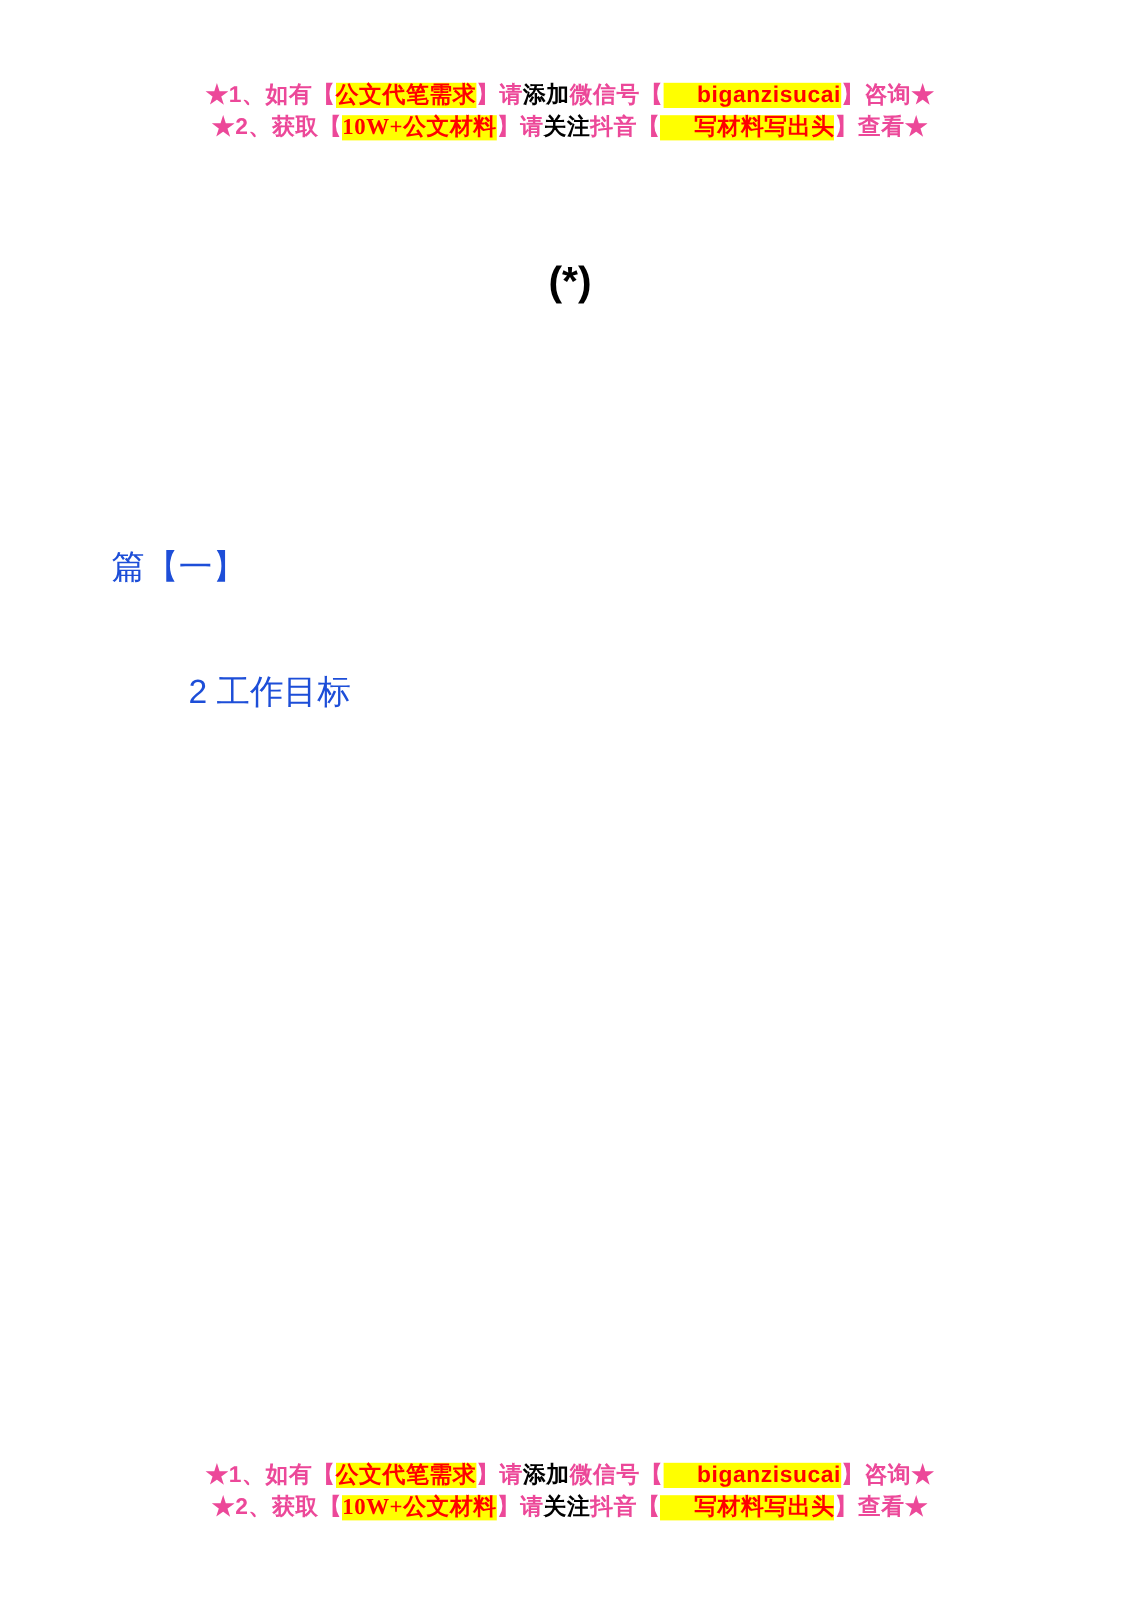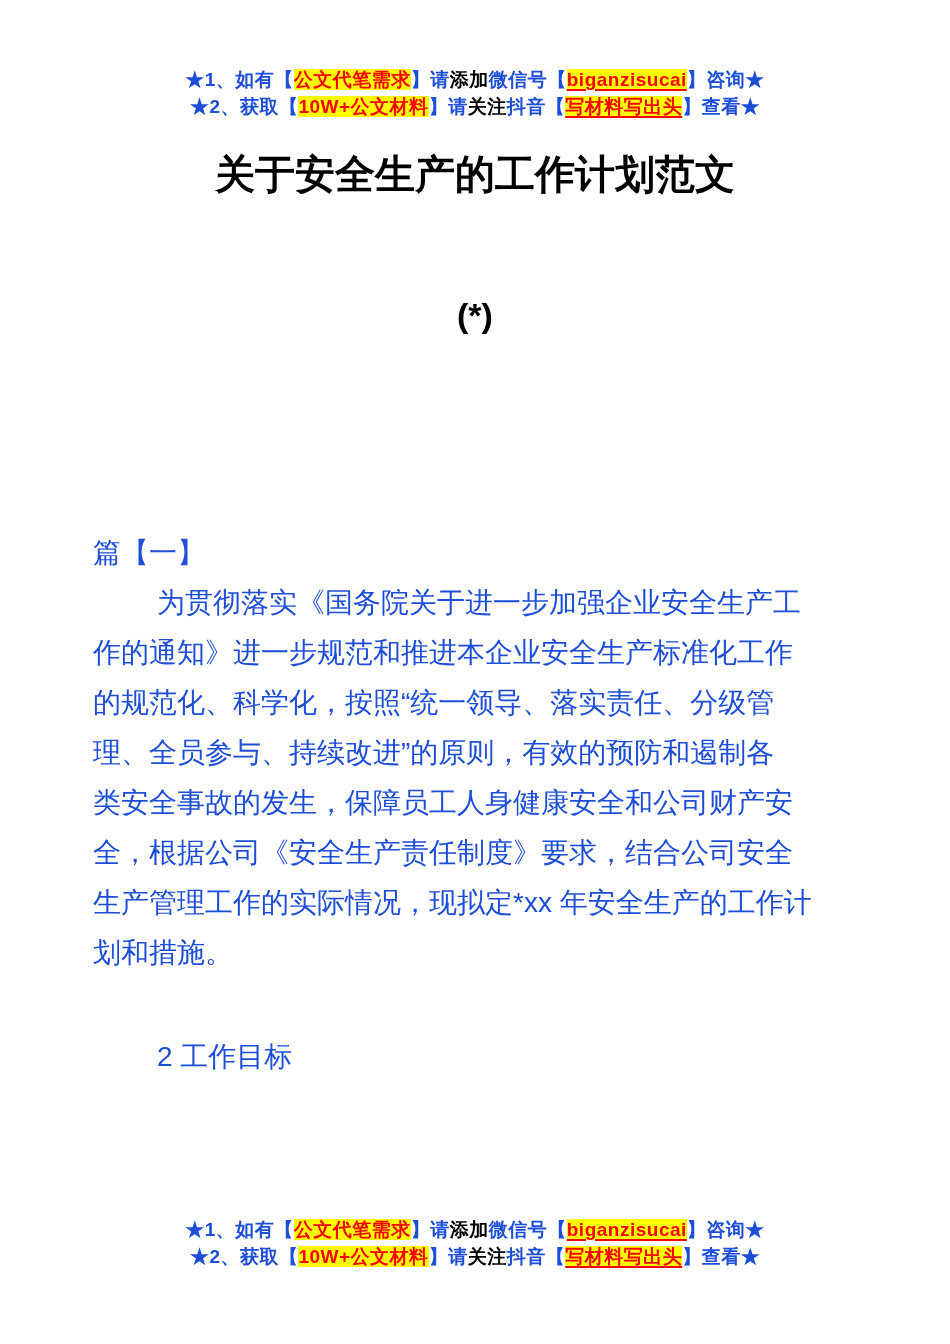--- a/index.html
+++ b/index.html
@@ -9,29 +9,29 @@
     background:#ffffff; color:#000000;
     font-family:"Liberation Sans", sans-serif;
   }
   
   .ad {
     text-align:center; font-size:19px; font-weight:700;
     line-height:27px; letter-spacing:0.5px; white-space:nowrap;
   }
   .ad-top { padding-top:66px; }
   .ad-bottom { position:absolute; top:1216px; left:0; right:0; }
-  .seg-plain { color:#1d4ed8; }
+  .seg-plain { color:#ec4899; }
   .seg-ul {
     color:#000000; 
     text-decoration-thickness:2px; text-underline-offset:3px;
   }
-  .seg-hl { color:#ff0000; background:#ffff00; }
+  .seg-hl { color:#ff0000; background:#ffff00;font-family:Liberation Serif, serif; }
   .seg-hl-ul {
-    color:#ff0000; background:#ffff00; text-decoration:underline;
-    text-decoration-thickness:2px; text-underline-offset:3px;
+    color:#ff0000; background:#ffff00; 
+    text-decoration-thickness:2px; text-underline-offset:3px;padding-left:28px;
   }
   
   .doc-title {
     margin-top:28px; text-align:center;
     font-size:40px; line-height:52px; font-weight:700;
   }
   .subtitle {
     margin-top:92px; text-align:center;
     font-size:34px; line-height:46px; font-weight:700;
   }
@@ -47,34 +47,25 @@
 </head>
 <body>
 
 <div class="page">
 
   <div class="ad ad-top">
     <div class="ad-line"><span class="seg-plain">★1、如有【</span><span class="seg-hl">公文代笔需求</span><span class="seg-plain">】请</span><span class="seg-ul">添加</span><span class="seg-plain">微信号【</span><span class="seg-hl-ul">biganzisucai</span><span class="seg-plain">】咨询★</span></div>
     <div class="ad-line"><span class="seg-plain">★2、获取【</span><span class="seg-hl">10W+公文材料</span><span class="seg-plain">】请</span><span class="seg-ul">关注</span><span class="seg-plain">抖音【</span><span class="seg-hl-ul">写材料写出头</span><span class="seg-plain">】查看★</span></div>
   </div>
 
-  <h1 class="doc-title">关于安全生产的工作计划范文</h1>
 
   <div class="subtitle">(*)</div>
 
   <div class="content">
     <div class="section-label">篇【一】</div>
-    <div class="para-1">为贯彻落实《国务院关于进一步加强企业安全生产工
-作的通知》进一步规范和推进本企业安全生产标准化工作
-的规范化、科学化，按照“统一领导、落实责任、分级管
-理、全员参与、持续改进”的原则，有效的预防和遏制各
-类安全事故的发生，保障员工人身健康安全和公司财产安
-全，根据公司《安全生产责任制度》要求，结合公司安全
-生产管理工作的实际情况，现拟定*xx 年安全生产的工作计
-划和措施。</div>
     <div class="heading-1">2 工作目标</div>
 
   </div>
 
   <div class="ad ad-bottom">
     <div class="ad-line"><span class="seg-plain">★1、如有【</span><span class="seg-hl">公文代笔需求</span><span class="seg-plain">】请</span><span class="seg-ul">添加</span><span class="seg-plain">微信号【</span><span class="seg-hl-ul">biganzisucai</span><span class="seg-plain">】咨询★</span></div>
     <div class="ad-line"><span class="seg-plain">★2、获取【</span><span class="seg-hl">10W+公文材料</span><span class="seg-plain">】请</span><span class="seg-ul">关注</span><span class="seg-plain">抖音【</span><span class="seg-hl-ul">写材料写出头</span><span class="seg-plain">】查看★</span></div>
   </div>
 
 </div>

